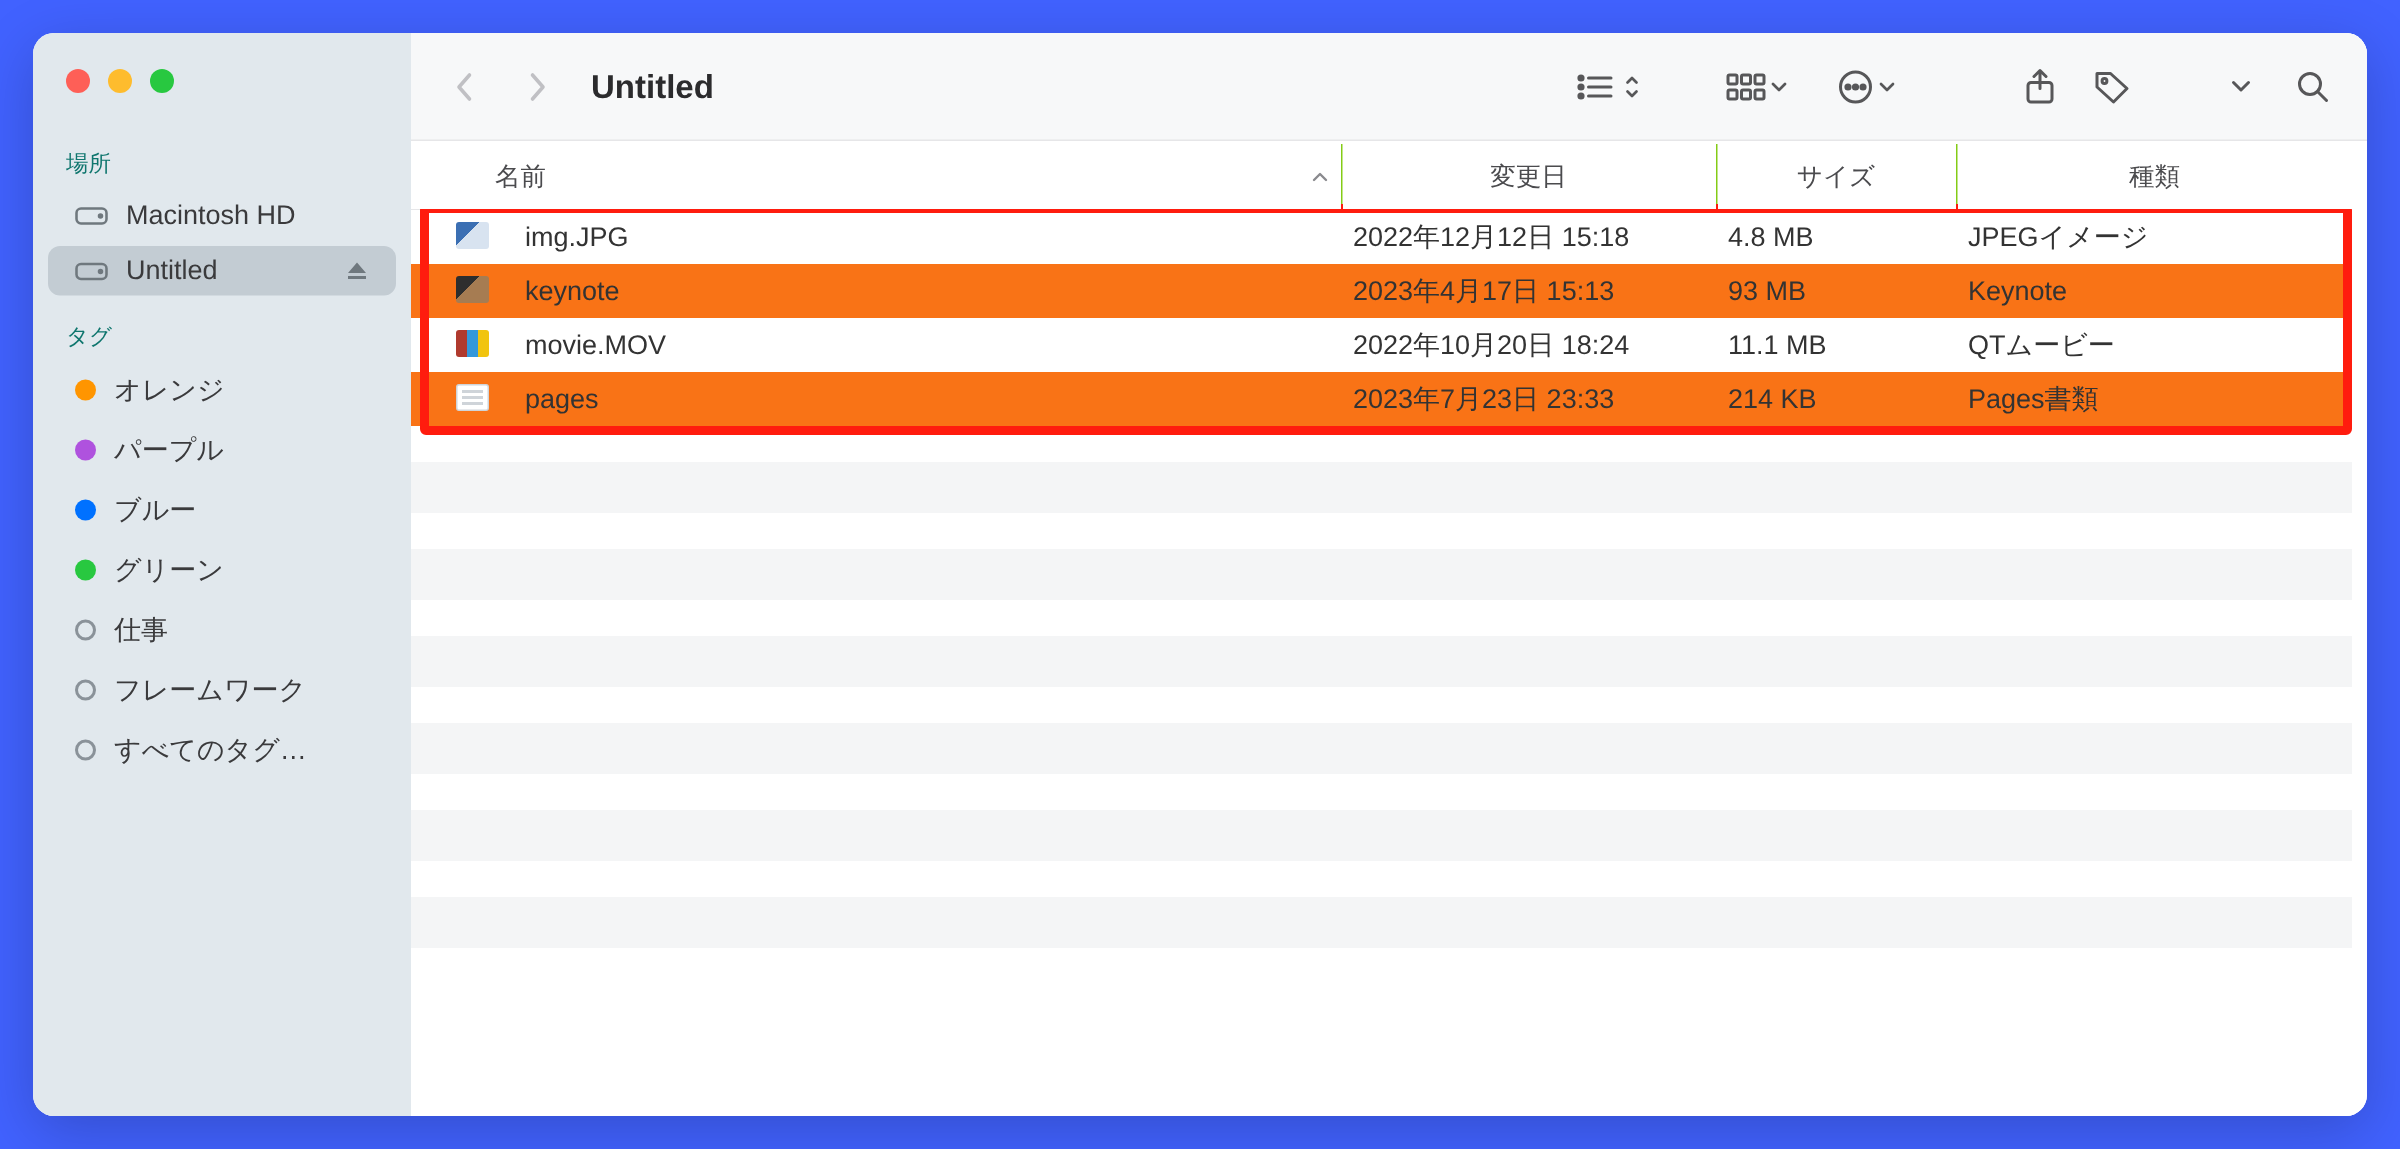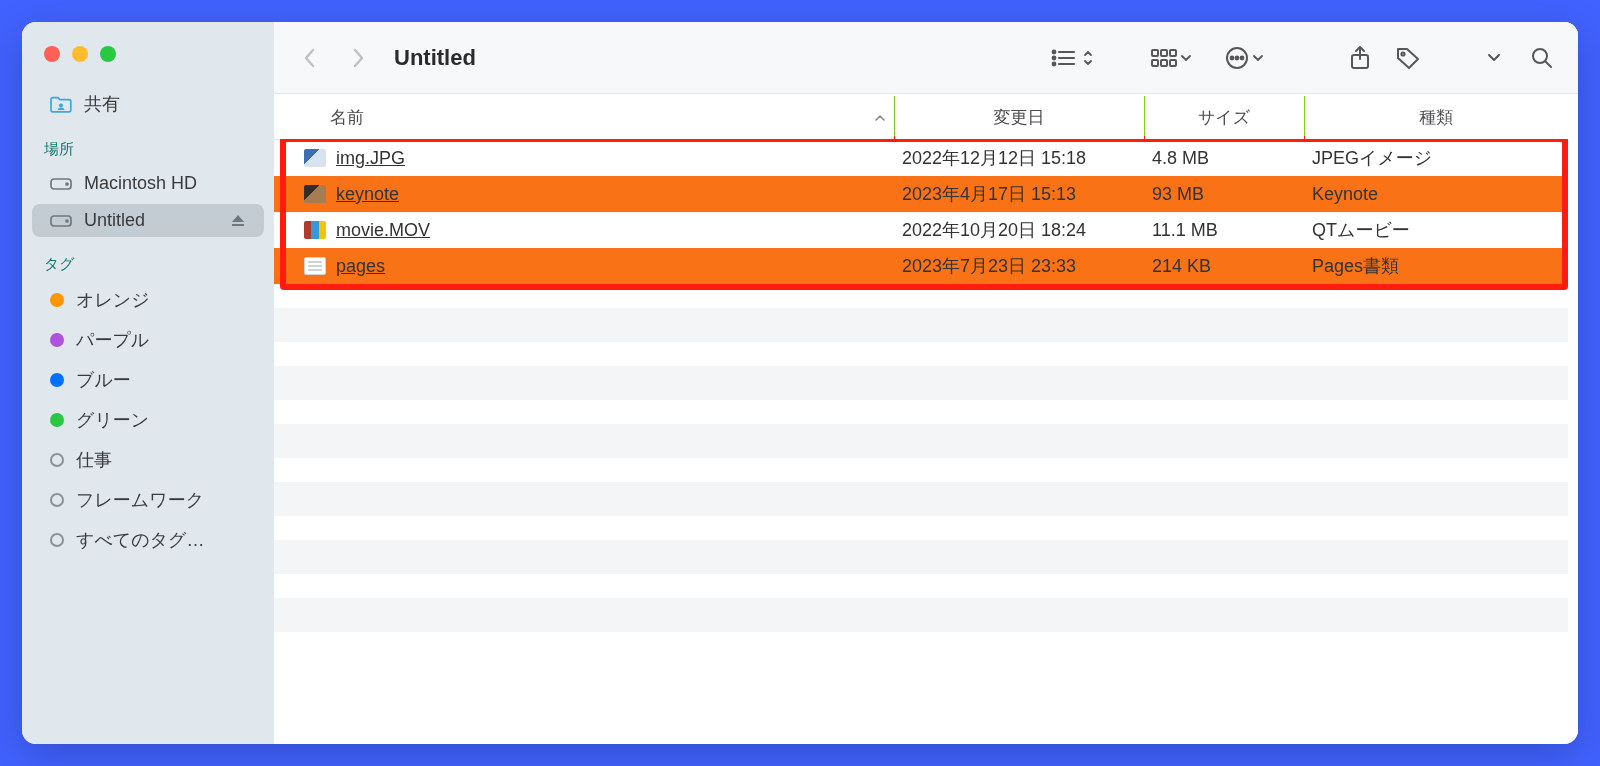--- a/index.html
+++ b/index.html
@@ -132,21 +132,21 @@
   thead th:first-child { padding-left: 56px; }
   .sort-icon { margin-left:auto; color:#8a8a8e; font-size:12px; }
   th .th-inner { display:flex; align-items:center; }
 
   tbody td {
     padding: 6px 8px;
     font-size: 18px;
     color:#333;
   }
   tbody tr.alt td { background:#f97316; }
-  .name-cell { display:flex; align-items:center; gap:10px; padding-left: 22px; text-decoration: underline; }
+  .name-cell { display:flex; gap:24px; padding-left: 22px; }
   .thumb {
     width:22px; height:18px; border-radius:2px; flex:0 0 22px;
     background: #888;
   }
   .thumb.jpeg { background: linear-gradient(135deg,#3b6fb3 40%,#d8e3f0 40%); }
   .thumb.keynote { background: linear-gradient(135deg,#2e2e2e 40%,#a67c52 40%); }
   .thumb.mov { background: linear-gradient(90deg,#b03a2e 33%,#3498db 33% 66%,#f1c40f 66%); }
   .thumb.pages { background:#fff; border:1px solid #cfd4d9; position:relative; }
   .thumb.pages::after { content:""; position:absolute; left:3px; right:3px; top:3px; height:2px; background:#cfd4d9; box-shadow:0 4px 0 #cfd4d9, 0 8px 0 #cfd4d9; }
   .col-size { text-align:left; padding-right: 16px; }
@@ -160,30 +160,20 @@
 
 <div class="window">
 
   <aside class="sidebar">
     <div class="traffic-lights">
       <span class="tl-red"></span>
       <span class="tl-amber"></span>
       <span class="tl-green"></span>
     </div>
 
-    <div class="side-item">
-      <span class="side-icon">
-        <svg width="22" height="18" viewBox="0 0 22 18" fill="none" stroke="#3aa7df" stroke-width="1.7">
-          <path d="M1 4.5c0-1 .8-1.8 1.8-1.8H8l2 2h9c1 0 1.8.8 1.8 1.8V15c0 1-.8 1.8-1.8 1.8H2.8C1.8 16.8 1 16 1 15V4.5z"></path>
-          <circle cx="11" cy="10.5" r="2" fill="#3aa7df" stroke="none"></circle>
-          <path d="M7.5 15c.5-1.7 1.9-2.5 3.5-2.5s3 .8 3.5 2.5" fill="#3aa7df" stroke="none"></path>
-        </svg>
-      </span>
-      <span>共有</span>
-    </div>
 
     <div class="side-header">場所</div>
 
     <div class="side-item">
       <span class="side-icon">
         <svg width="22" height="14" viewBox="0 0 22 14" fill="none" stroke="#6f787e" stroke-width="1.7">
           <rect x="1" y="2" width="20" height="10" rx="3"></rect>
             <circle cx="17" cy="7" r="1" fill="#6f787e"></circle>
         </svg>
       </span>

